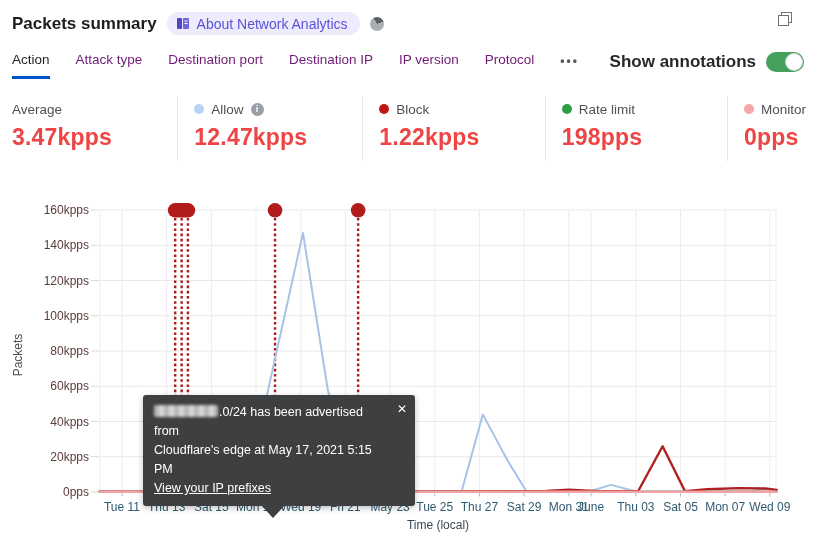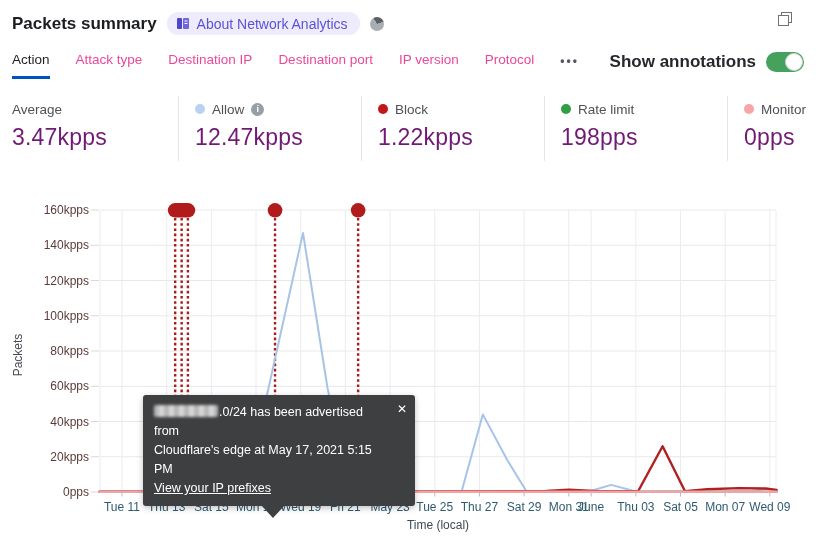--- a/index.html
+++ b/index.html
@@ -13,41 +13,41 @@
   .badge { display:flex; align-items:center; gap:6px; background:#edebfc; border-radius:12px; padding:3px 12px 3px 9px; height:23px; cursor:pointer; }
   .badge span { font-size:14px; color:#5a52d5; }
   .pie-icon { width:14px; height:14px; border-radius:50%; background:conic-gradient(from -30deg,#5d6165 0 100deg,#a9aeb3 100deg 360deg); }
   .win-icon { position:absolute; right:24px; top:12px; width:14px; height:14px; cursor:pointer; }
   .win-icon::before { content:""; position:absolute; top:0; right:0; width:9px; height:9px; border:1.5px solid #6e7378; }
   .win-icon::after { content:""; position:absolute; bottom:0; left:0; width:9px; height:9px; border:1.5px solid #6e7378; background:#fff; }
 
   
   .tabbar { position:absolute; left:12px; top:52px; right:12px; display:flex; }
   .tabs { display:flex; gap:26px; align-items:flex-start; }
-  .tab { font-size:13.5px; color:#ec4899; padding-bottom:9px; border-bottom:3px solid transparent; cursor:pointer; white-space:nowrap; }
+  .tab { font-size:13.5px; color:#701a75; padding-bottom:9px; border-bottom:3px solid transparent; cursor:pointer; white-space:nowrap; }
   .tab.active { color:#1d1f23; border-bottom-color:#0051c3; }
   .tab.more { letter-spacing:2px; color:#555a60; font-weight:700; padding-top:2px; font-size:12px; }
   .annot-ctl { margin-left:auto; display:flex; align-items:center; gap:10px; padding-bottom:8px; }
   .annot-ctl label { font-size:17px; color:#26282c;font-weight:bold; }
   .toggle { position:relative; width:38px; height:20px; border-radius:10px; background:#45a25c; cursor:pointer; }
   .toggle .knob { position:absolute; top:1px; right:1px; width:18px; height:18px; border-radius:50%; background:#fff; border:1px solid #cfd2d5; }
 
   
   .stats { position:absolute; left:0; top:96px; width:816px; display:flex;gap:45px; }
   .stat { padding:4px 10px 10px 16px; }
   .stat:first-child { padding-left:12px; width:160px; }
   .stat:nth-child(2) { width:165px; }
   .stat:nth-child(3) { width:165px; }
   .stat:nth-child(4) { width:165px; }
   .stat + .stat { border-left:1px solid #e5e6e8; }
   .stat-head { display:flex; align-items:center; gap:7px; height:18px; }
   .stat-label { font-size:13.5px; color:#4e5156; }
   .dot { width:10px; height:10px; border-radius:50%; }
   .info-icon { width:13px; height:13px; border-radius:50%; background:#989ea5; color:#fff; font-size:9px; font-weight:700; display:flex; align-items:center; justify-content:center; cursor:pointer; }
-  .stat-value { margin-top:6px; font-size:23px; font-weight:400; color:#701a75; letter-spacing:0.2px; }
+  .stat-value { margin-top:6px; font-size:23px; font-weight:700; color:#ef4444; letter-spacing:0.2px; }
 
   
   #chart-svg { position:absolute; left:0; top:190px; }
 
   
   .tooltip { position:absolute; left:143px; top:395px; width:272px; background:#3d3f41; color:#fff; border-radius:3px; padding:8px 26px 8px 11px; font-size:12.5px; line-height:19px; box-shadow:0 2px 6px rgba(0,0,0,.25); z-index:5; }
   .tooltip .caret { position:absolute; left:118px; bottom:-12px; width:0; height:0; border-left:12px solid transparent; border-right:12px solid transparent; border-top:13px solid #3d3f41; }
   .tooltip .close { position:absolute; right:8px; top:5px; font-size:12px; color:#fff; cursor:pointer; }
   .redacted { display:inline-block; width:64px; height:12px; vertical-align:-1px; border-radius:2px; margin-right:1px;
     background:repeating-linear-gradient(90deg,#b7b7b7 0 5px,#d8d8d8 5px 10px); filter:blur(1.5px); }
@@ -70,22 +70,22 @@
       <span>About Network Analytics</span>
     </span>
     <span class="pie-icon"></span>
   </div>
   <span class="win-icon"></span>
 
   <div class="tabbar">
     <div class="tabs" id="tabs-list">
         <div class="tab active">Action</div>
         <div class="tab">Attack type</div>
+        <div class="tab">Destination port</div>
         <div class="tab">Destination IP</div>
-        <div class="tab">Destination port</div>
         <div class="tab">IP version</div>
         <div class="tab">Protocol</div>
         <div class="tab more">•••</div>
       </div>
     <div class="annot-ctl">
       <label>Show annotations</label>
       <span class="toggle">
           <span class="knob"></span>
         </span>
     </div>

